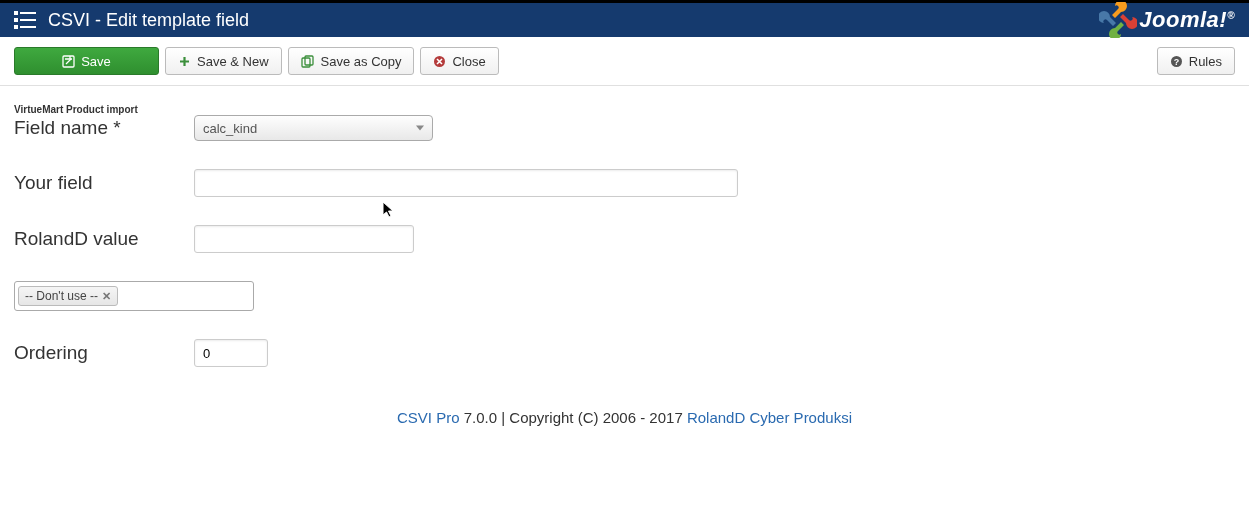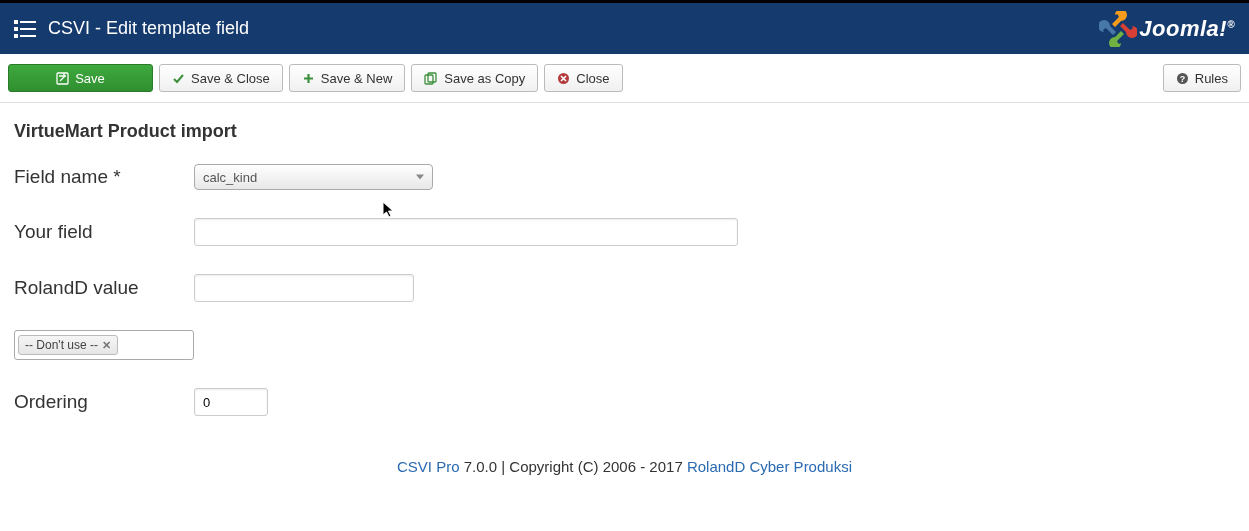--- a/index.html
+++ b/index.html
@@ -5,33 +5,33 @@
   * { box-sizing: border-box; margin: 0; padding: 0; }
   body { font-family: Arial, Helvetica, sans-serif; font-size: 13px; color: #333; background: #fff; width: 1249px; }
   
   .top-thin { height: 3px; background: #000; }
   
   .header {
     background: #153a6e;
     color: #fff;
     display: flex;
     align-items: center;
-    height: 51px;
+    height: 34px;
     padding: 0 14px;
   }
   .header .menu-icon { margin-right: 12px; display:flex; align-items:center;}
   .header .title { font-size: 18px; font-weight: normal; flex: 1; }
   .header .brand { display: flex; align-items: center; gap: 2px; }
   .header .brand-text { font-size: 22px; font-style: italic; font-weight: bold; letter-spacing: 0.5px; }
   .header .brand-text .reg { font-size: 10px; vertical-align: super; }
   
   .toolbar {
     background: #fff;
     border-bottom: 1px solid #e0e0e0;
-    padding: 10px 8px;
+    padding: 10px 14px;
     display: flex;
     align-items: center;
     gap: 6px;
   }
   .btn {
     display: inline-flex;
     align-items: center;
     gap: 6px;
     height: 28px;
     padding: 0 12px;
@@ -46,21 +46,21 @@
     background: linear-gradient(#3fa93f, #2f8f2f);
     border-color: #2a7a2a;
     color: #fff;
     width: 145px;
     justify-content: center;
   }
   .btn .icon { display:inline-flex; align-items:center; justify-content:center;}
   .toolbar .spacer { flex: 1; }
   
   .content { padding: 18px 14px 30px 14px; }
-  .section-title { font-weight: bold; font-size: 18px; margin-bottom: 22px; color:#333; }
+  .section-title { font-weight: bold; font-size: 10px; color:#333; }
   
   .form-row { display: flex; align-items: center; margin-bottom: 28px; }
   .form-label { width: 180px; font-size: 19px; color:#333;}
   .form-control { }
   
   .select-wrap {
     position: relative;
     display: inline-flex;
     align-items: center;
     width: 239px;
@@ -92,21 +92,21 @@
     background: #fff;
     box-shadow: inset 0 1px 2px rgba(0,0,0,0.08);
   }
   .wide { width: 544px; }
   .med { width: 220px; }
   .sm { width: 74px; }
   
   .rules-box {
     display: inline-flex;
     align-items: center;
-    width: 180px;
+    width: 240px;
     min-height: 30px;
     border: 1px solid #aaa;
     border-radius: 3px;
     padding: 3px;
     background: #fff;
   }
   .tag {
     display: inline-flex;
     align-items: center;
     gap: 4px;
@@ -171,28 +171,20 @@
           <rect x="1" y="1" width="11" height="11" rx="1" fill="none" stroke="#fff" stroke-width="1.3"></rect>
           <path d="M3 4 L10 4 M8 1 L8 4" stroke="#fff" stroke-width="1.3" fill="none"></path>
           <path d="M4 9 L9 4" stroke="#fff" stroke-width="1.3"></path>
         </svg>
     </span>
     <span>Save</span>
   </button>
   <button class="btn">
     <span class="icon">
       <svg width="13" height="13" viewBox="0 0 13 13">
-          <path d="M2 7 L5 10 L11 3" stroke="#3b8f3b" stroke-width="2" fill="none"></path>
-        </svg>
-    </span>
-    <span>Save &amp; Close</span>
-  </button>
-  <button class="btn">
-    <span class="icon">
-      <svg width="13" height="13" viewBox="0 0 13 13">
           <path d="M6.5 2 V11 M2 6.5 H11" stroke="#3b8f3b" stroke-width="2.2" fill="none"></path>
         </svg>
     </span>
     <span>Save &amp; New</span>
   </button>
   <button class="btn">
     <span class="icon">
       <svg width="14" height="13" viewBox="0 0 14 13">
           <rect x="1" y="3" width="8" height="9" rx="1" fill="none" stroke="#3b8f3b" stroke-width="1.3"></rect>
           <rect x="4" y="1" width="8" height="9" rx="1" fill="none" stroke="#3b8f3b" stroke-width="1.3"></rect>

